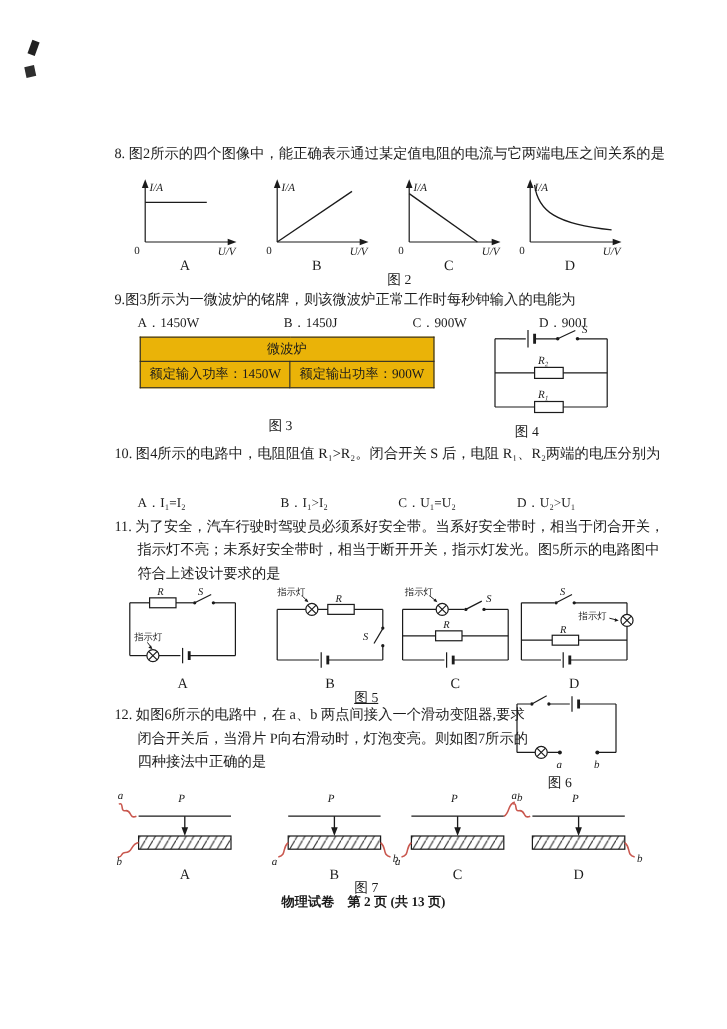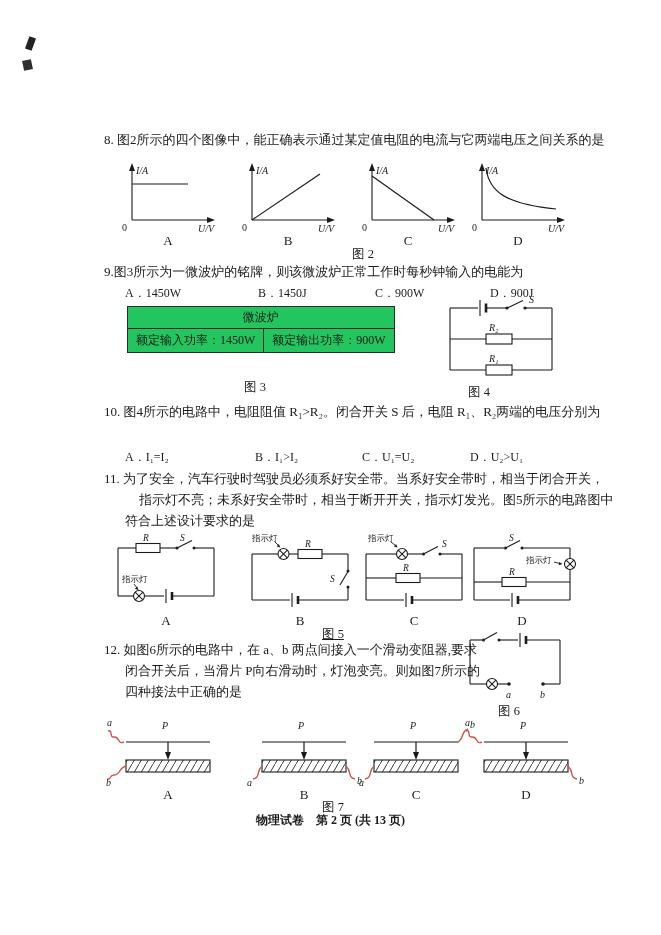--- a/index.html
+++ b/index.html
@@ -6,21 +6,21 @@
   .page{position:relative;width:661px;height:935px;background:#ffffff;overflow:hidden;
         font-family:"Liberation Serif","DejaVu Serif",serif;color:#1b1b1b;}
   .t{position:absolute;font-size:13px;white-space:nowrap;}
   .opt{position:absolute;font-size:12px;white-space:nowrap;}
   .cap{position:absolute;font-size:12.5px;white-space:nowrap;}
   .letter{position:absolute;font-size:13px;text-align:center;}
   .footer{position:absolute;left:0;width:661px;text-align:center;font-size:12px;font-weight:bold;}
   svg{position:absolute;overflow:visible;}
   svg text{font-family:"Liberation Serif","DejaVu Serif",serif;fill:#1b1b1b;}
   .it{font-style:italic;}
-  .plate{position:absolute;left:127px;top:306px;border-collapse:collapse;font-size:12px;background:#22c55e;}
+  .plate{position:absolute;left:127px;top:306px;border-collapse:collapse;font-size:12px;background:#eab308;}
   .plate td{border:1px solid #2b2b2b;padding:3px 8px;white-space:nowrap;}
   .plate .plate-title{text-align:center;padding:2px 8px;}
   .mark{position:absolute;background:#222;}
 </style>
 </head>
 <body>
 
 <div class="page">
 
   <div class="mark" style="left:27px;top:37px;width:7px;height:13px;transform:rotate(20deg);"></div>
@@ -130,21 +130,21 @@
   </svg>
   <div class="cap" style="left:468px;top:384px;">图 4</div>
 
   <div class="t" style="left:104px;top:403px;">10. 图4所示的电路中，电阻阻值 R₁&gt;R₂。闭合开关 S 后，电阻 R₁、R₂两端的电压分别为</div>
   <span class="opt" style="left:125px;top:449px;">A．I₁=I₂</span>
   <span class="opt" style="left:255px;top:449px;">B．I₁&gt;I₂</span>
   <span class="opt" style="left:362px;top:449px;">C．U₁=U₂</span>
   <span class="opt" style="left:470px;top:449px;">D．U₂&gt;U₁</span>
 
   <div class="t" style="left:104px;top:470px;">11. 为了安全，汽车行驶时驾驶员必须系好安全带。当系好安全带时，相当于闭合开关，</div>
-  <div class="t" style="left:139px;top:491px;">指示灯不亮；未系好安全带时，相当于断开开关，指示灯发光。图5所示的电路图中</div>
+  <div class="t" style="left:125px;top:491px;">指示灯不亮；未系好安全带时，相当于断开开关，指示灯发光。图5所示的电路图中</div>
   <div class="t" style="left:125px;top:512px;">符合上述设计要求的是</div>
 
   <svg style="left:110px;top:532px;" width="112" height="80" viewBox="0 0 112 80">
     <g stroke="#1b1b1b" stroke-width="1.1" fill="none">
       <line x1="8" y1="16" x2="26" y2="16"></line>
       <rect x="26" y="11.5" width="24" height="9"></rect>
       <line x1="50" y1="16" x2="66" y2="16"></line>
       <line x1="67" y1="16" x2="82" y2="8.5"></line>
       <line x1="84" y1="16" x2="104" y2="16"></line>
       <line x1="8" y1="16" x2="8" y2="64"></line>

